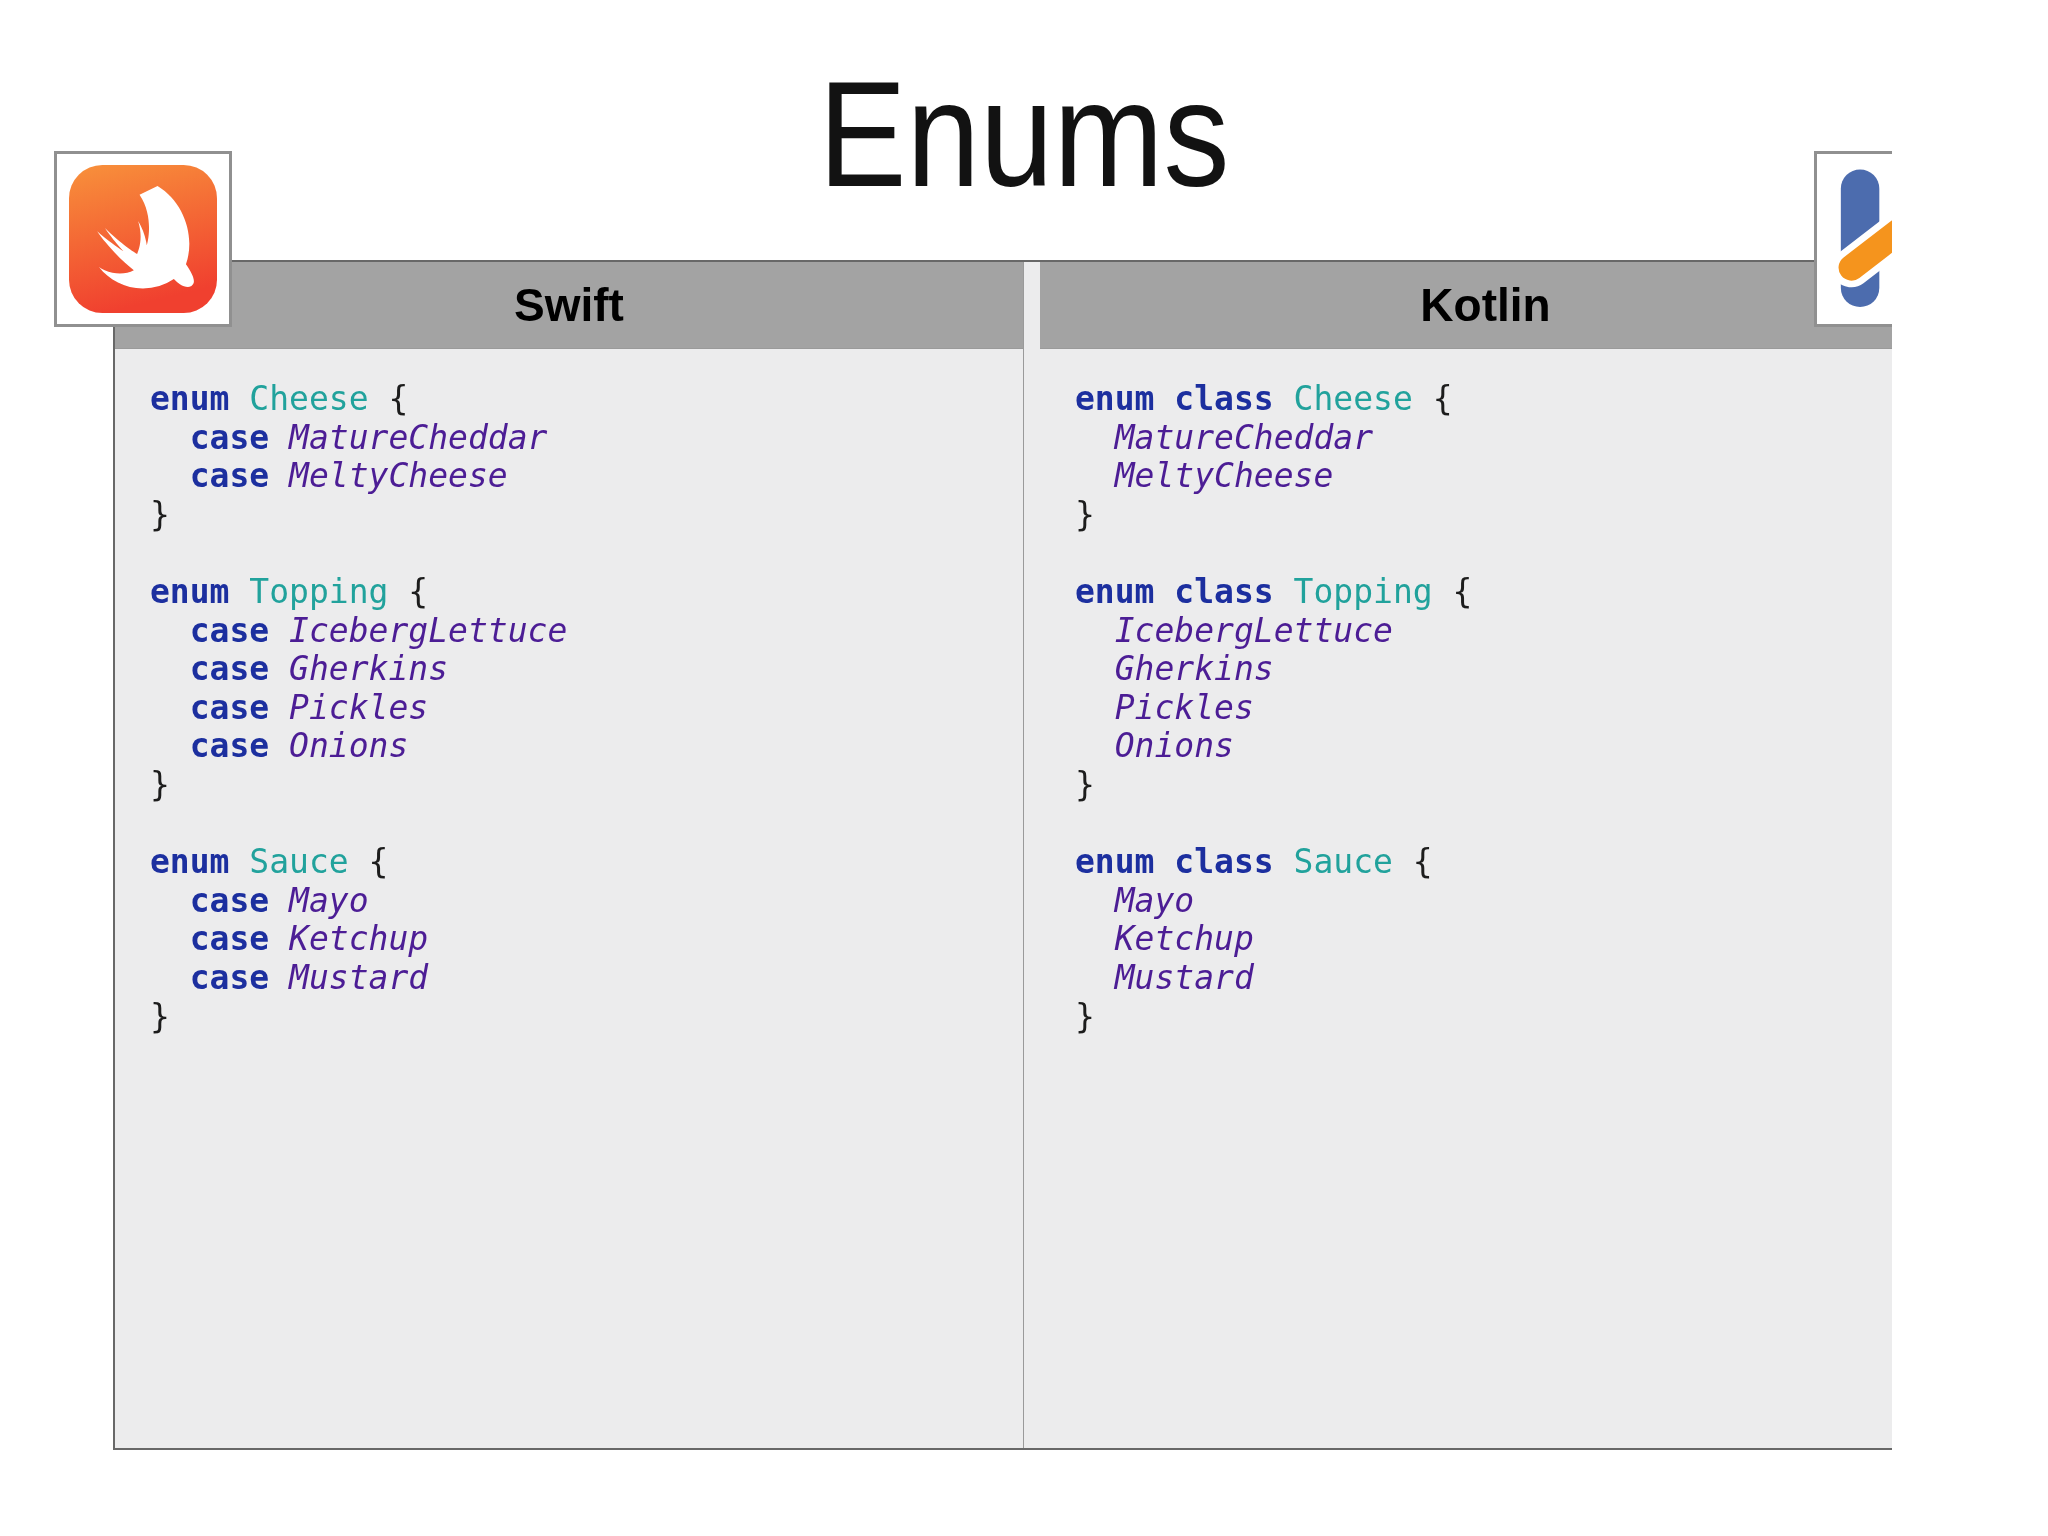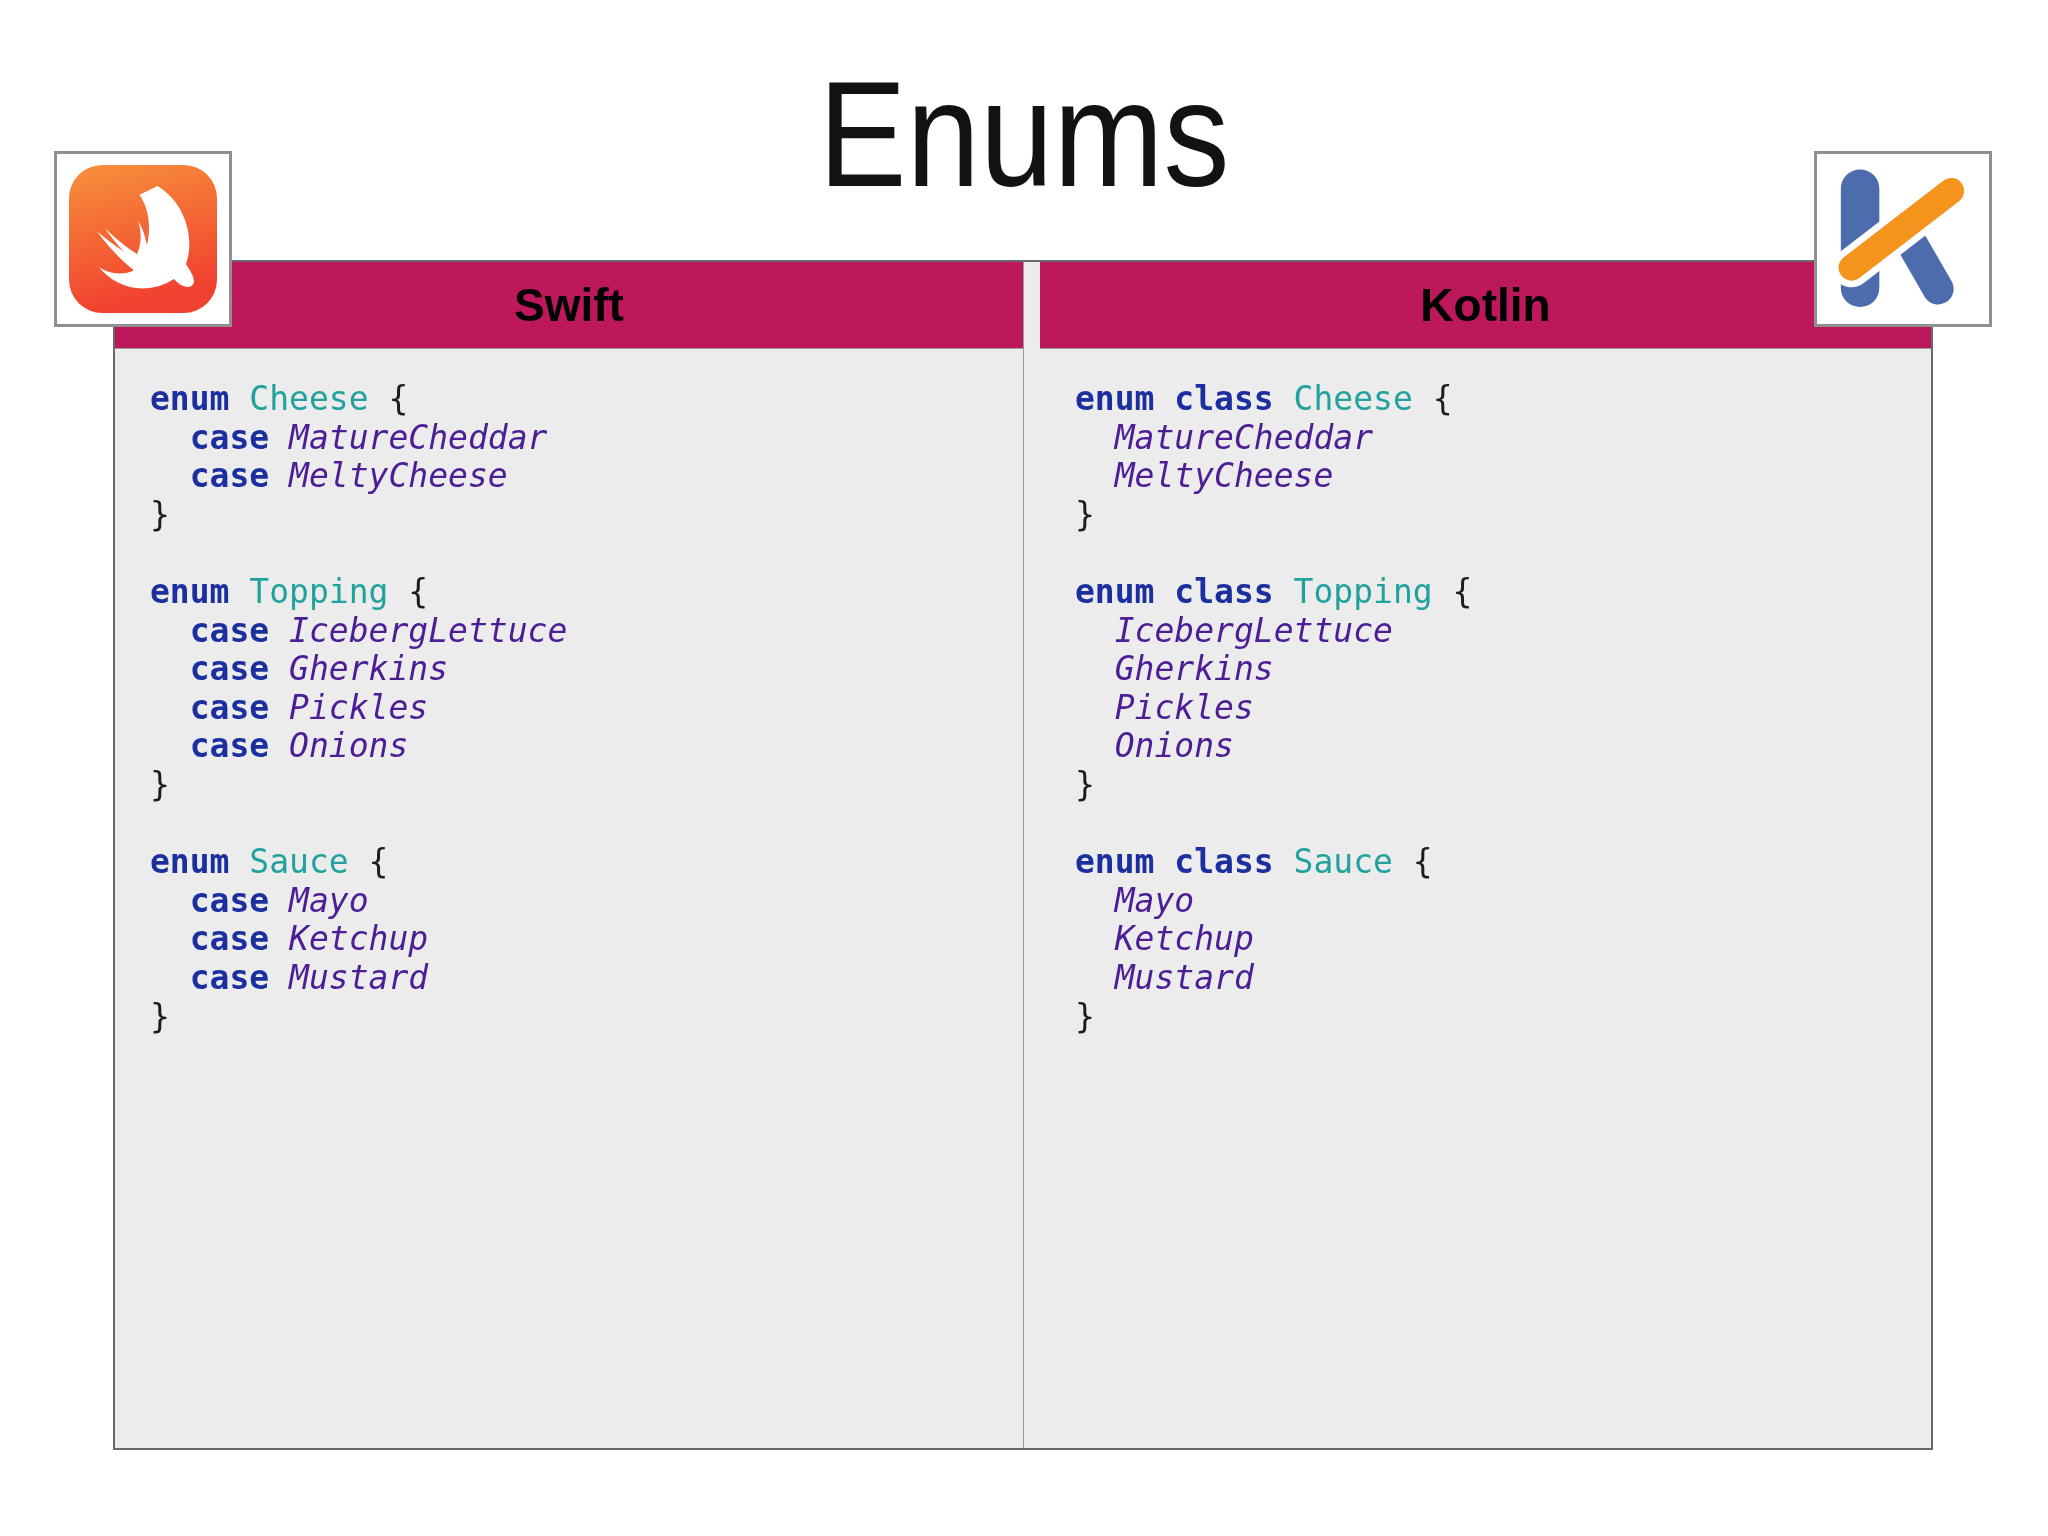--- a/index.html
+++ b/index.html
@@ -1,29 +1,29 @@
 <!DOCTYPE html>
 <html><head>
 <meta charset="utf-8">
 <style>
   html,body{margin:0;padding:0;background:#ffffff;}
-  .slide{position:relative;width:2048px;height:1536px;background:#ffffff;overflow:hidden;
+  .slide{position:relative;width:1892px;height:1536px;background:#ffffff;overflow:hidden;
          font-family:"Liberation Sans",sans-serif;}
 
   
   .title{position:absolute;top:48px;left:0;width:2048px;text-align:center;margin:0;
          font-family:"Liberation Sans",sans-serif;font-weight:200;font-size:150px;
          color:#121212;transform:scaleX(.88);letter-spacing:0px;}
 
   
   .compare-table{position:absolute;left:113px;top:260px;width:1820px;height:1190px;
                  background:#ececed;border:2px solid #686868;display:flex;box-sizing:border-box;}
   .col{width:50%;display:flex;flex-direction:column;box-sizing:border-box;}
   .col-right{border-left:1px solid #9a9a9a;padding-left:16px;}
-  .col-header{height:86px;flex:0 0 86px;background:#be185d;border-bottom:1px solid #9a9a9a;
+  .col-header{height:86px;flex:0 0 86px;background:#a3a3a3;border-bottom:1px solid #9a9a9a;
               display:flex;align-items:center;justify-content:center;
               font-weight:bold;font-size:46px;color:#000000;}
   .code{margin:16px;padding:15px 0 0 19px;
         font-family:"DejaVu Sans Mono","Liberation Mono",monospace;
         font-size:33px;line-height:38.6px;}
   .line{white-space:pre;}
   .kw{color:#1c2f9f;font-weight:bold;}
   .ty{color:#21a29c;}
   .val{color:#4c1d95;font-weight:normal;font-style:italic;}
   .pl{color:#1c1c1c;}

